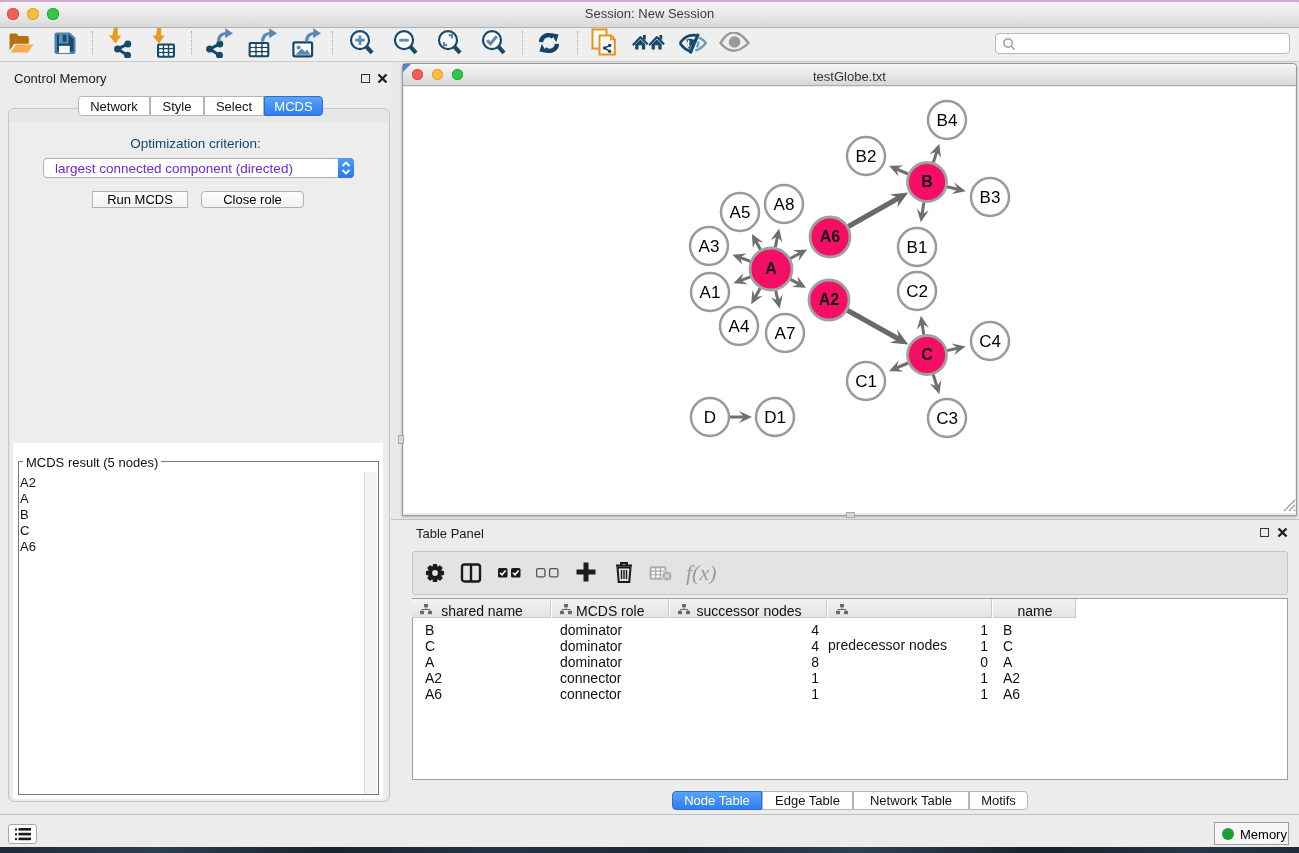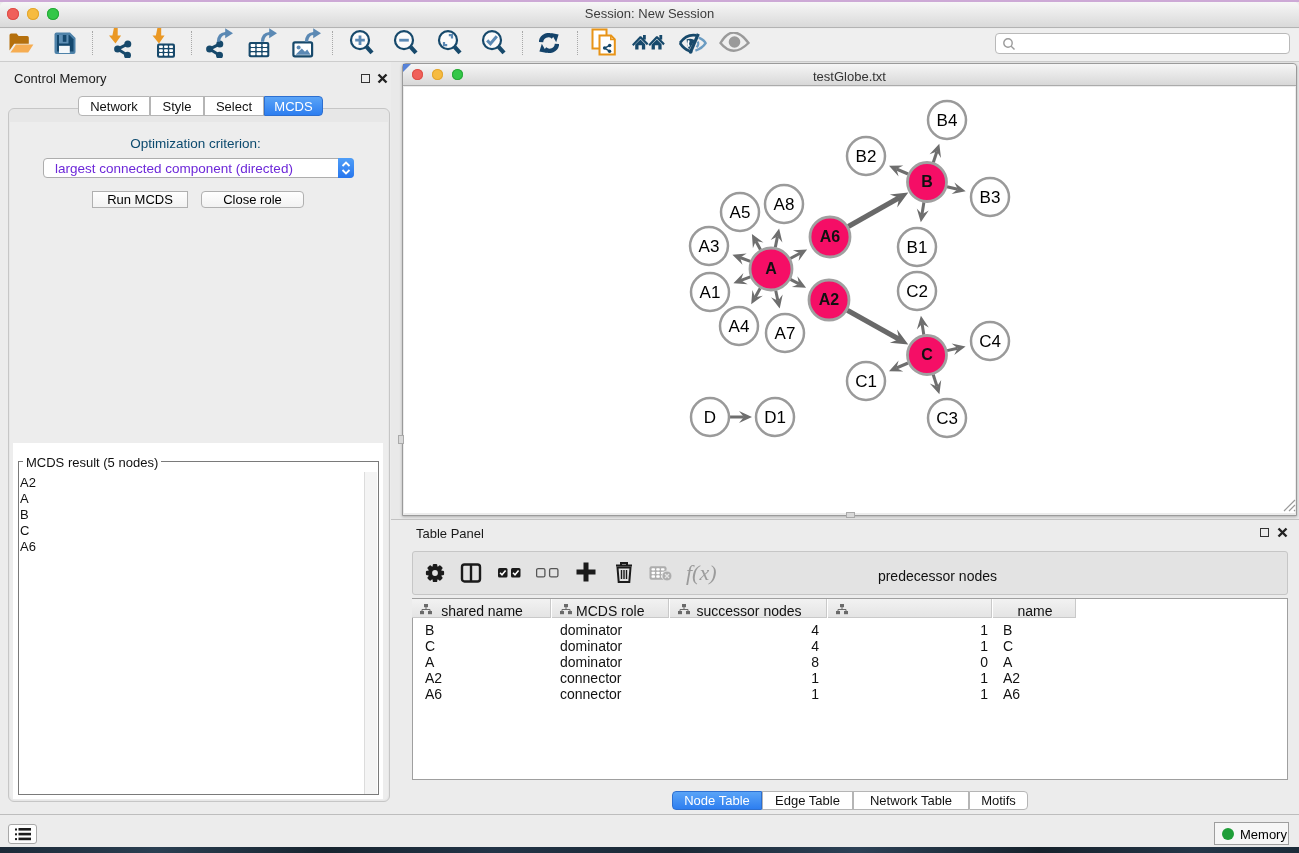--- a/index.html
+++ b/index.html
@@ -344,21 +344,21 @@
           <rect x="8" y="7" width="4" height="3.2"></rect>
         </g>
         <path d="M6 3 v2.5 M2 7 v-1.5 h8 v1.5" stroke="#6a6a6a" stroke-width="1" fill="none"></path>
       </svg><div style="position:absolute;left:670px;top:599px;width:157px;height:19px;background:linear-gradient(#f2f2f2,#e4e4e4);border-right:1px solid #c9c9c9;border-bottom:1px solid #c9c9c9"></div><div class="t12" style="left:670px;width:158px;top:603px;text-align:center">successor nodes</div><svg style="position:absolute;left:678px;top:604px" width="12" height="11" viewBox="0 0 12 11">
         <g fill="#6a6a6a">
           <rect x="4" y="0" width="4" height="3.2"></rect>
           <rect x="0" y="7" width="4" height="3.2"></rect>
           <rect x="8" y="7" width="4" height="3.2"></rect>
         </g>
         <path d="M6 3 v2.5 M2 7 v-1.5 h8 v1.5" stroke="#6a6a6a" stroke-width="1" fill="none"></path>
-      </svg><div style="position:absolute;left:828px;top:599px;width:164px;height:19px;background:linear-gradient(#f2f2f2,#e4e4e4);border-right:1px solid #c9c9c9;border-bottom:1px solid #c9c9c9"></div><div class="t12" style="left:828px;width:169px;top:568px;text-align:right">predecessor nodes</div><svg style="position:absolute;left:836px;top:604px" width="12" height="11" viewBox="0 0 12 11">
+      </svg><div style="position:absolute;left:828px;top:599px;width:164px;height:19px;background:linear-gradient(#f2f2f2,#e4e4e4);border-right:1px solid #c9c9c9;border-bottom:1px solid #c9c9c9"></div><div class="t12" style="left:828px;width:169px;top:637px;text-align:left">predecessor nodes</div><svg style="position:absolute;left:836px;top:604px" width="12" height="11" viewBox="0 0 12 11">
         <g fill="#6a6a6a">
           <rect x="4" y="0" width="4" height="3.2"></rect>
           <rect x="0" y="7" width="4" height="3.2"></rect>
           <rect x="8" y="7" width="4" height="3.2"></rect>
         </g>
         <path d="M6 3 v2.5 M2 7 v-1.5 h8 v1.5" stroke="#6a6a6a" stroke-width="1" fill="none"></path>
       </svg><div style="position:absolute;left:993px;top:599px;width:83px;height:19px;background:linear-gradient(#f2f2f2,#e4e4e4);border-right:1px solid #c9c9c9;border-bottom:1px solid #c9c9c9"></div><div class="t12" style="left:993px;width:84px;top:603px;text-align:center">name</div>
 <div class="t12" style="left:425px;top:622px">B</div><div class="t12" style="left:560px;top:622px">dominator</div><div class="t12" style="left:700px;top:622px;width:119px;text-align:right">4</div><div class="t12" style="left:870px;top:622px;width:118px;text-align:right">1</div><div class="t12" style="left:1003px;top:622px">B</div><div class="t12" style="left:425px;top:638px">C</div><div class="t12" style="left:560px;top:638px">dominator</div><div class="t12" style="left:700px;top:638px;width:119px;text-align:right">4</div><div class="t12" style="left:870px;top:638px;width:118px;text-align:right">1</div><div class="t12" style="left:1003px;top:638px">C</div><div class="t12" style="left:425px;top:654px">A</div><div class="t12" style="left:560px;top:654px">dominator</div><div class="t12" style="left:700px;top:654px;width:119px;text-align:right">8</div><div class="t12" style="left:870px;top:654px;width:118px;text-align:right">0</div><div class="t12" style="left:1003px;top:654px">A</div><div class="t12" style="left:425px;top:670px">A2</div><div class="t12" style="left:560px;top:670px">connector</div><div class="t12" style="left:700px;top:670px;width:119px;text-align:right">1</div><div class="t12" style="left:870px;top:670px;width:118px;text-align:right">1</div><div class="t12" style="left:1003px;top:670px">A2</div><div class="t12" style="left:425px;top:686px">A6</div><div class="t12" style="left:560px;top:686px">connector</div><div class="t12" style="left:700px;top:686px;width:119px;text-align:right">1</div><div class="t12" style="left:870px;top:686px;width:118px;text-align:right">1</div><div class="t12" style="left:1003px;top:686px">A6</div>
 <div style="position:absolute;left:672px;top:791px;width:90px;height:19px;background:linear-gradient(#5aa4f7,#2d7ef0);color:#fff;border:1px solid #2d6fd0;border-radius:4px 0 0 4px;box-sizing:border-box;font-size:13px;text-align:center;line-height:18px">Node Table</div><div style="position:absolute;left:762px;top:791px;width:91px;height:19px;background:#fff;color:#111;border:1px solid #b5b5b5;box-sizing:border-box;font-size:13px;text-align:center;line-height:18px">Edge Table</div><div style="position:absolute;left:853px;top:791px;width:116px;height:19px;background:#fff;color:#111;border:1px solid #b5b5b5;box-sizing:border-box;font-size:13px;text-align:center;line-height:18px">Network Table</div><div style="position:absolute;left:969px;top:791px;width:59px;height:19px;background:#fff;color:#111;border:1px solid #b5b5b5;border-radius:0 4px 4px 0;box-sizing:border-box;font-size:13px;text-align:center;line-height:18px">Motifs</div>
 

